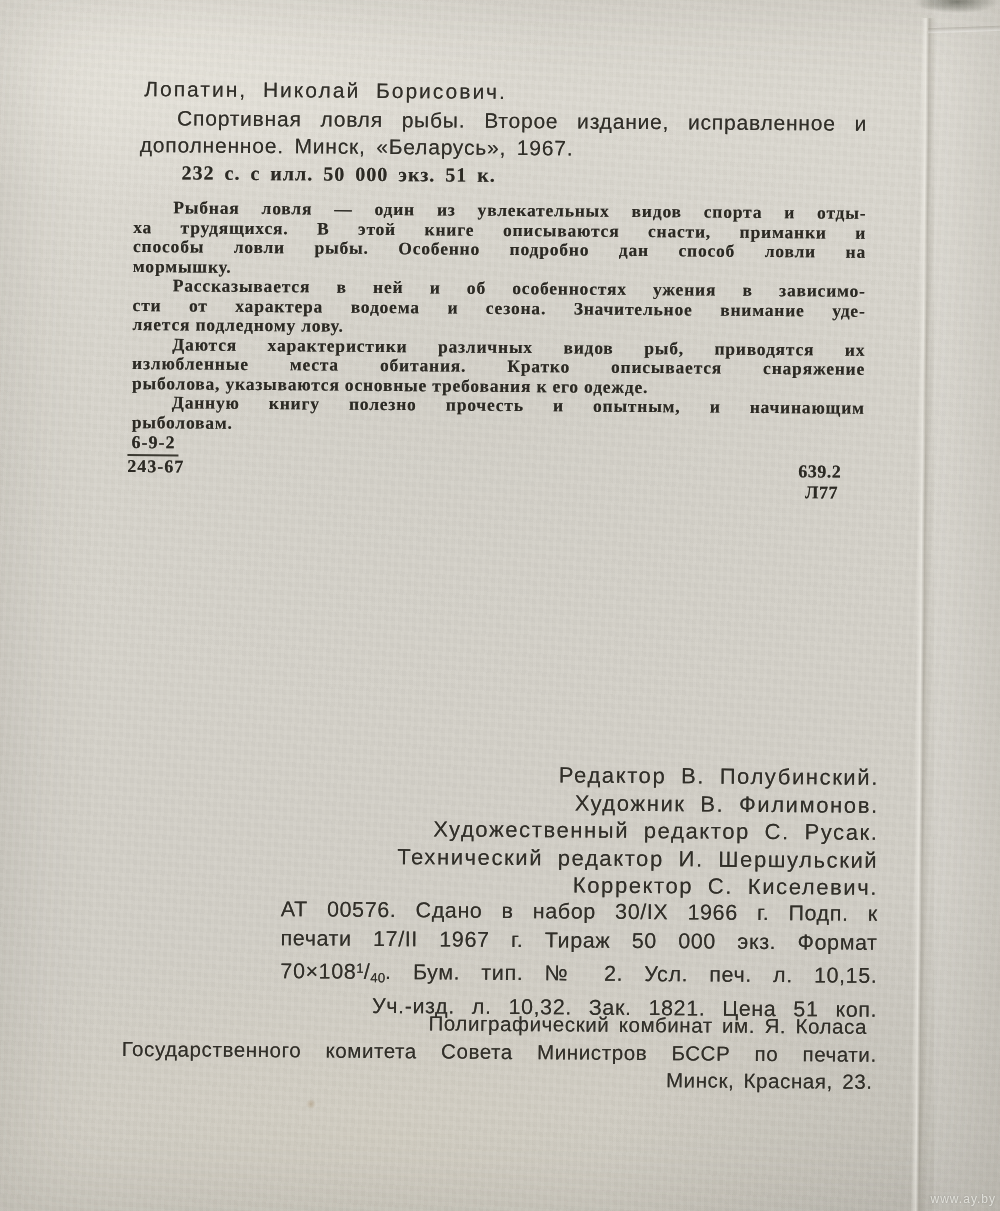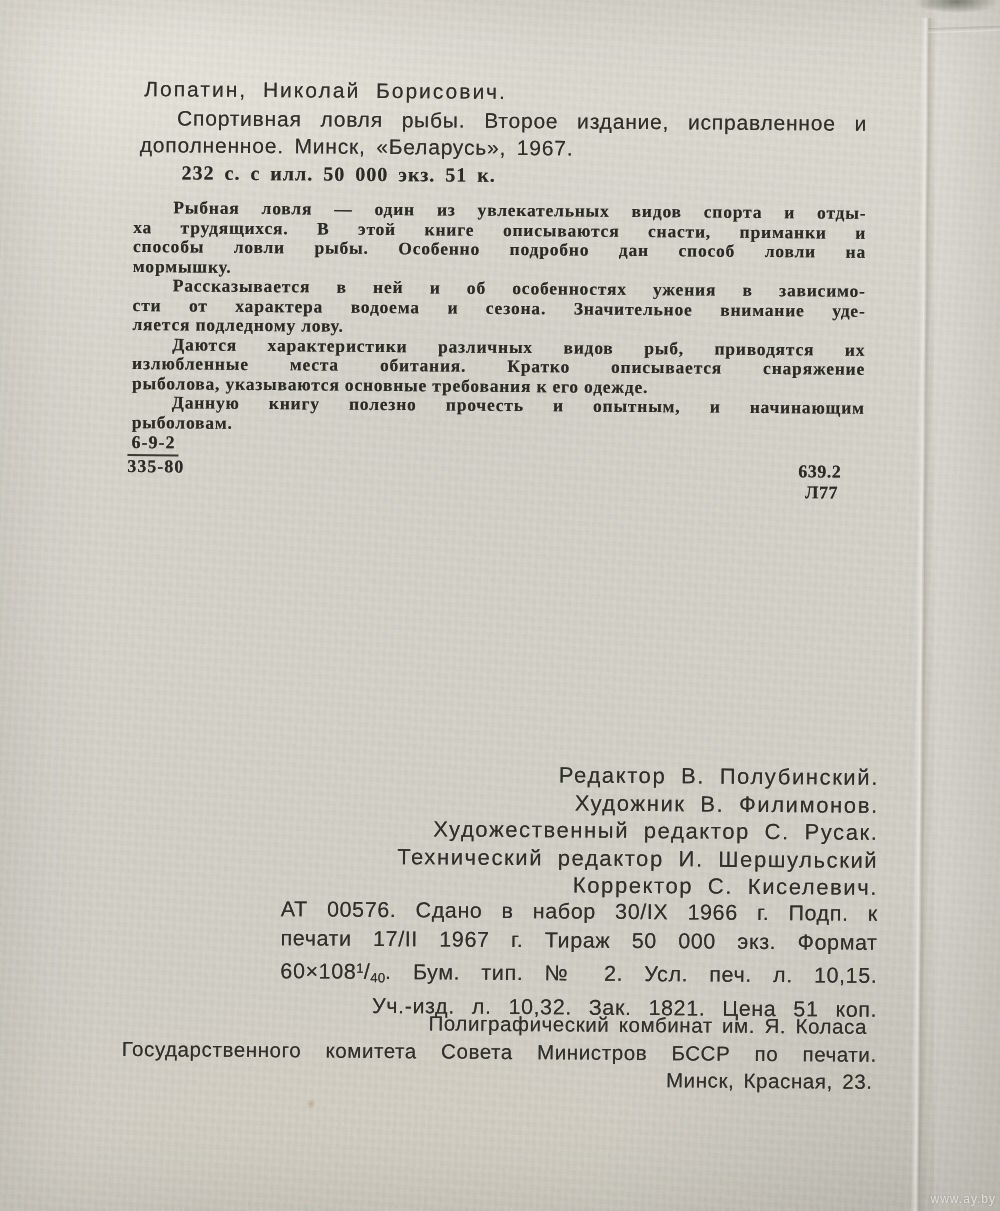--- a/index.html
+++ b/index.html
@@ -151,40 +151,40 @@
       <div>ляется подледному лову.</div>
       <div class="indent j">Даются характеристики различных видов рыб, приводятся их</div>
       <div class="j">излюбленные места обитания. Кратко описывается снаряжение</div>
       <div>рыболова, указываются основные требования к его одежде.</div>
       <div class="indent j">Данную книгу полезно прочесть и опытным, и начинающим</div>
       <div>рыболовам.</div>
     </div>
 
     <div class="code-frac serif">
       <span class="num">6-9-2</span>
-      <span class="den">335-80</span>
+      <span class="den">243-67</span>
     </div>
 
     <div class="class-code serif">
       <div>639.2</div>
       <div class="l2">Л77</div>
     </div>
 
     <div class="credits sans">
       <div>Редактор В. Полубинский.</div>
       <div>Художник В. Филимонов.</div>
       <div>Художественный редактор С. Русак.</div>
       <div>Технический редактор И. Шершульский</div>
       <div>Корректор С. Киселевич.</div>
     </div>
 
     <div class="imprint sans">
       <div class="j">АТ 00576. Сдано в набор 30/IX 1966 г. Подп. к</div>
       <div class="j">печати 17/II 1967 г. Тираж 50 000 экз. Формат</div>
-      <div class="j"><span>60×108</span><sup>1</sup><span>/</span><sub>40</sub><span>. Бум. тип. № 2. Усл. печ. л. 10,15.</span></div>
+      <div class="j"><span>70×108</span><sup>1</sup><span>/</span><sub>40</sub><span>. Бум. тип. № 2. Усл. печ. л. 10,15.</span></div>
       <div class="l4 j">Уч.-изд. л. 10,32. Зак. 1821. Цена 51 коп.</div>
     </div>
 
     <div class="printer sans">
       <div class="r1">Полиграфический комбинат им. Я. Коласа</div>
       <div class="j">Государственного комитета Совета Министров БССР по печати.</div>
       <div class="r3">Минск, Красная, 23.</div>
     </div>
 
   </div>

